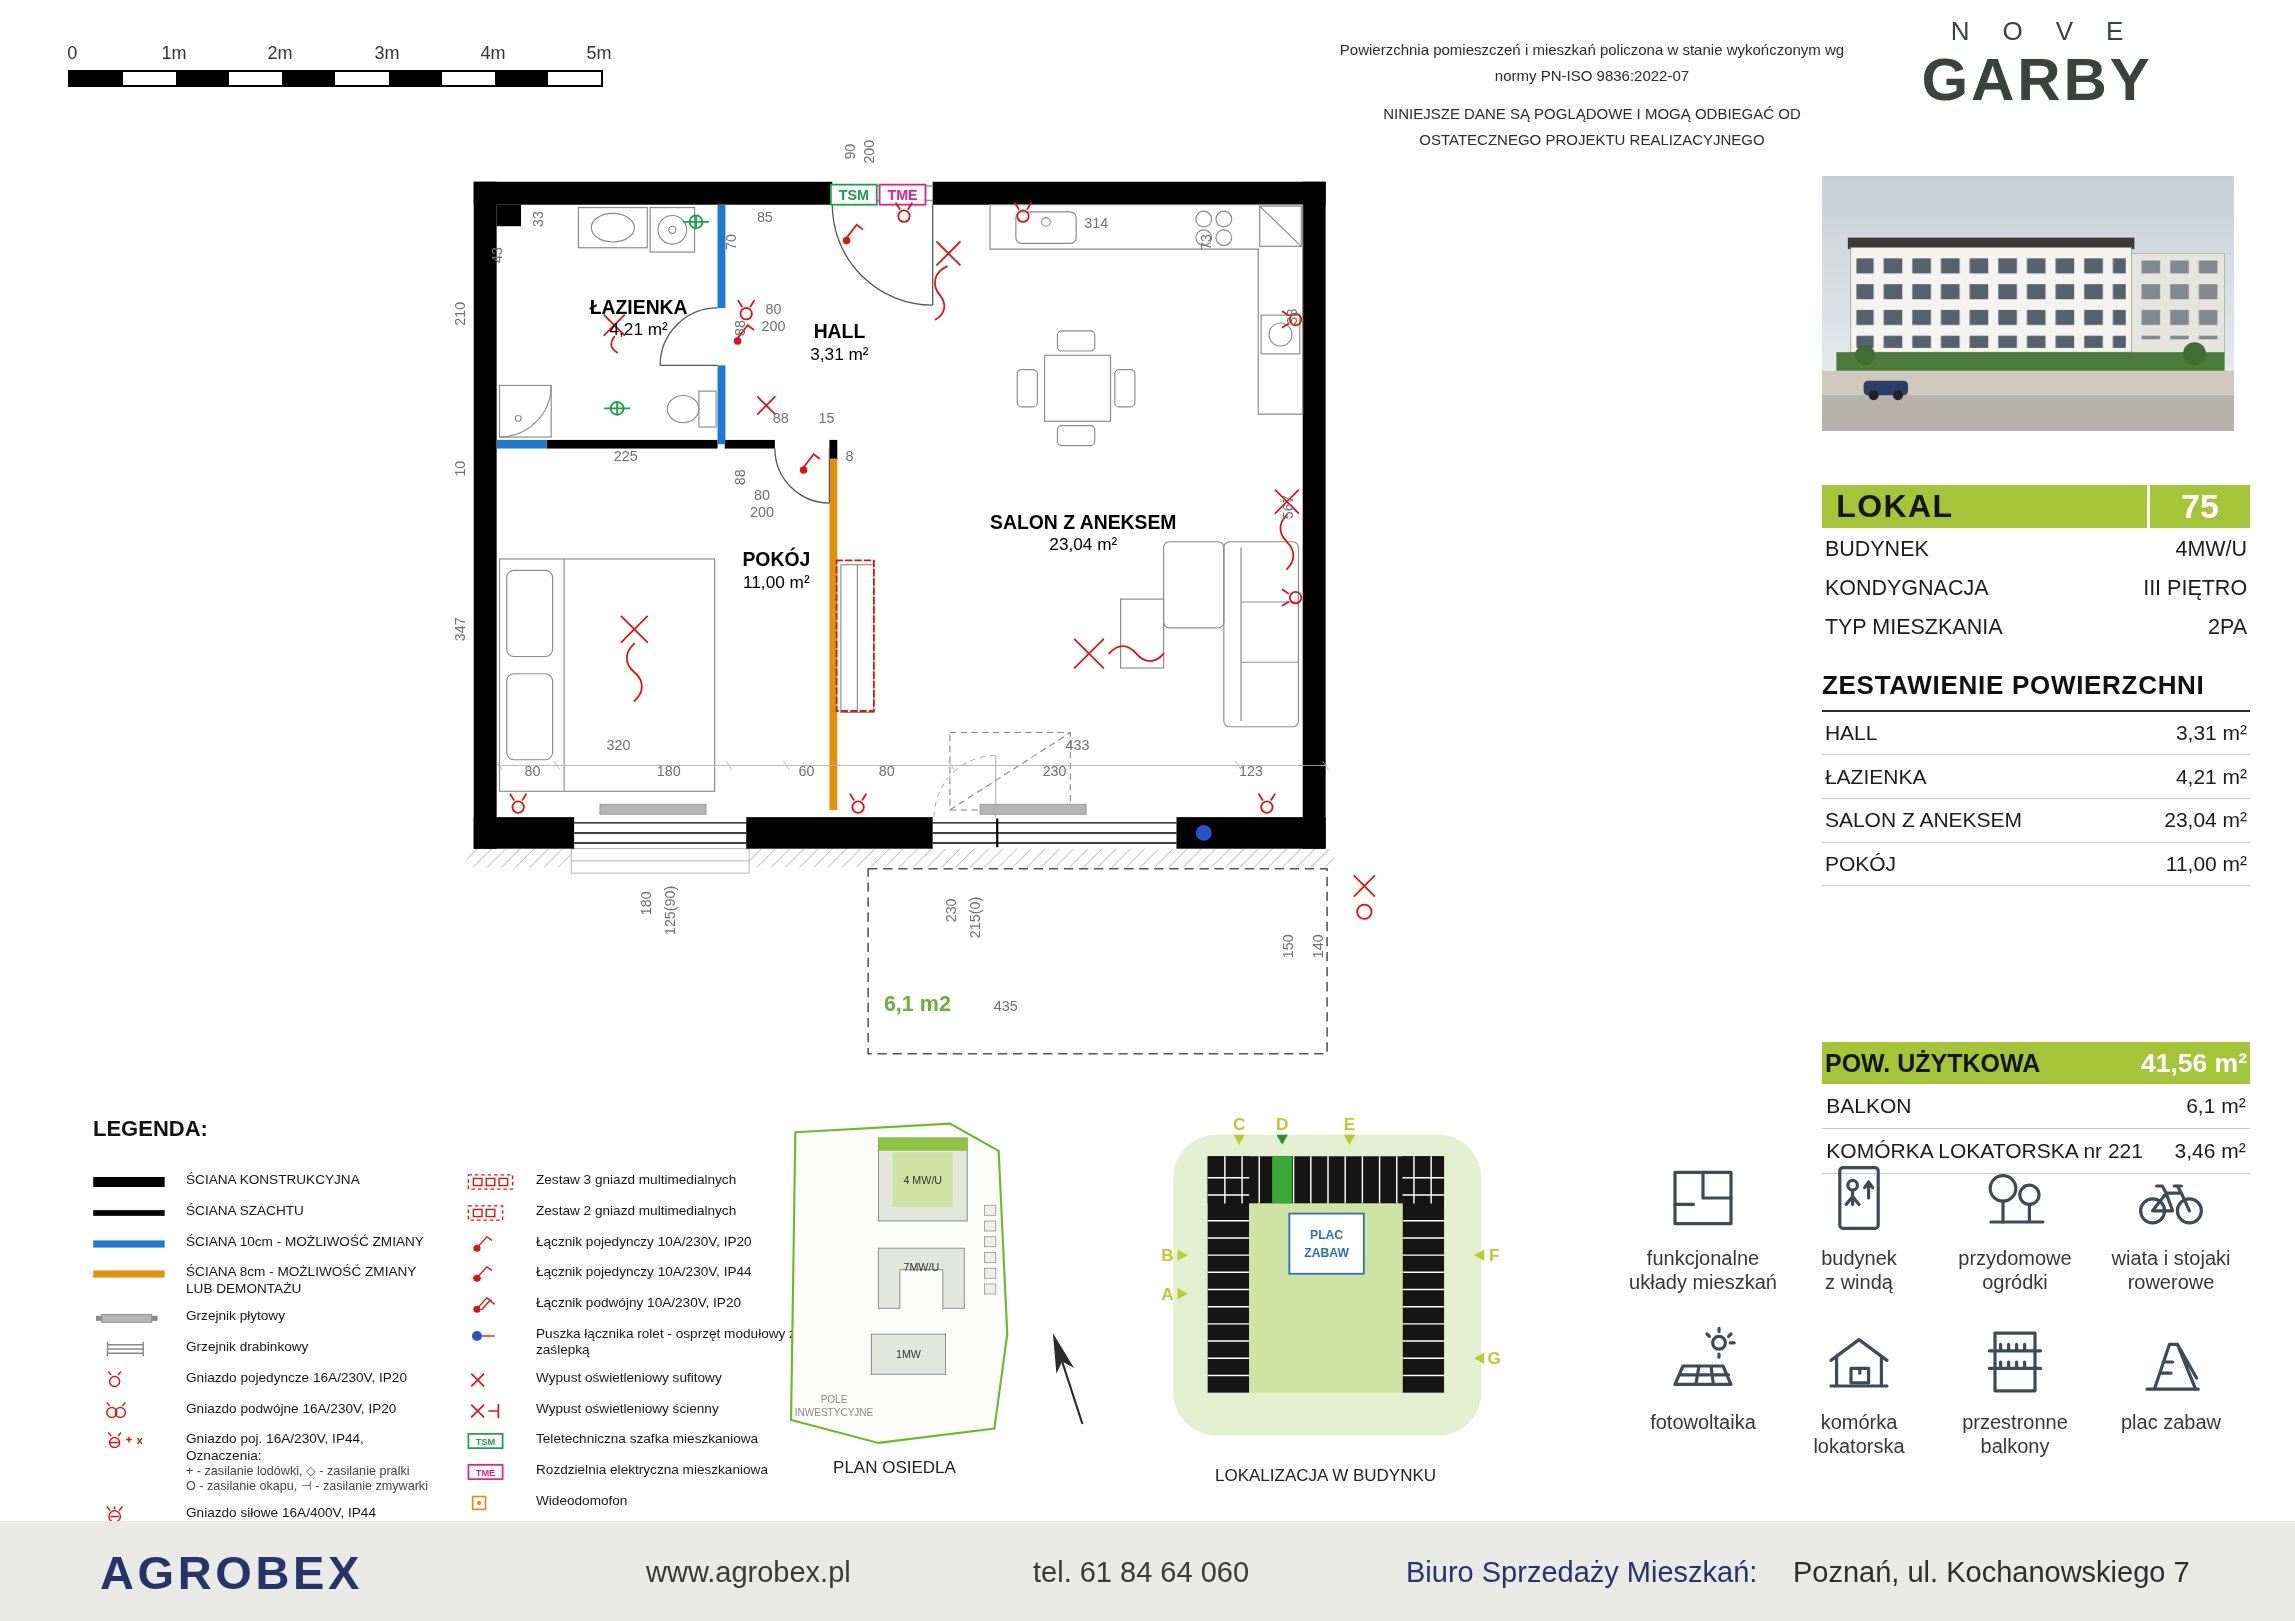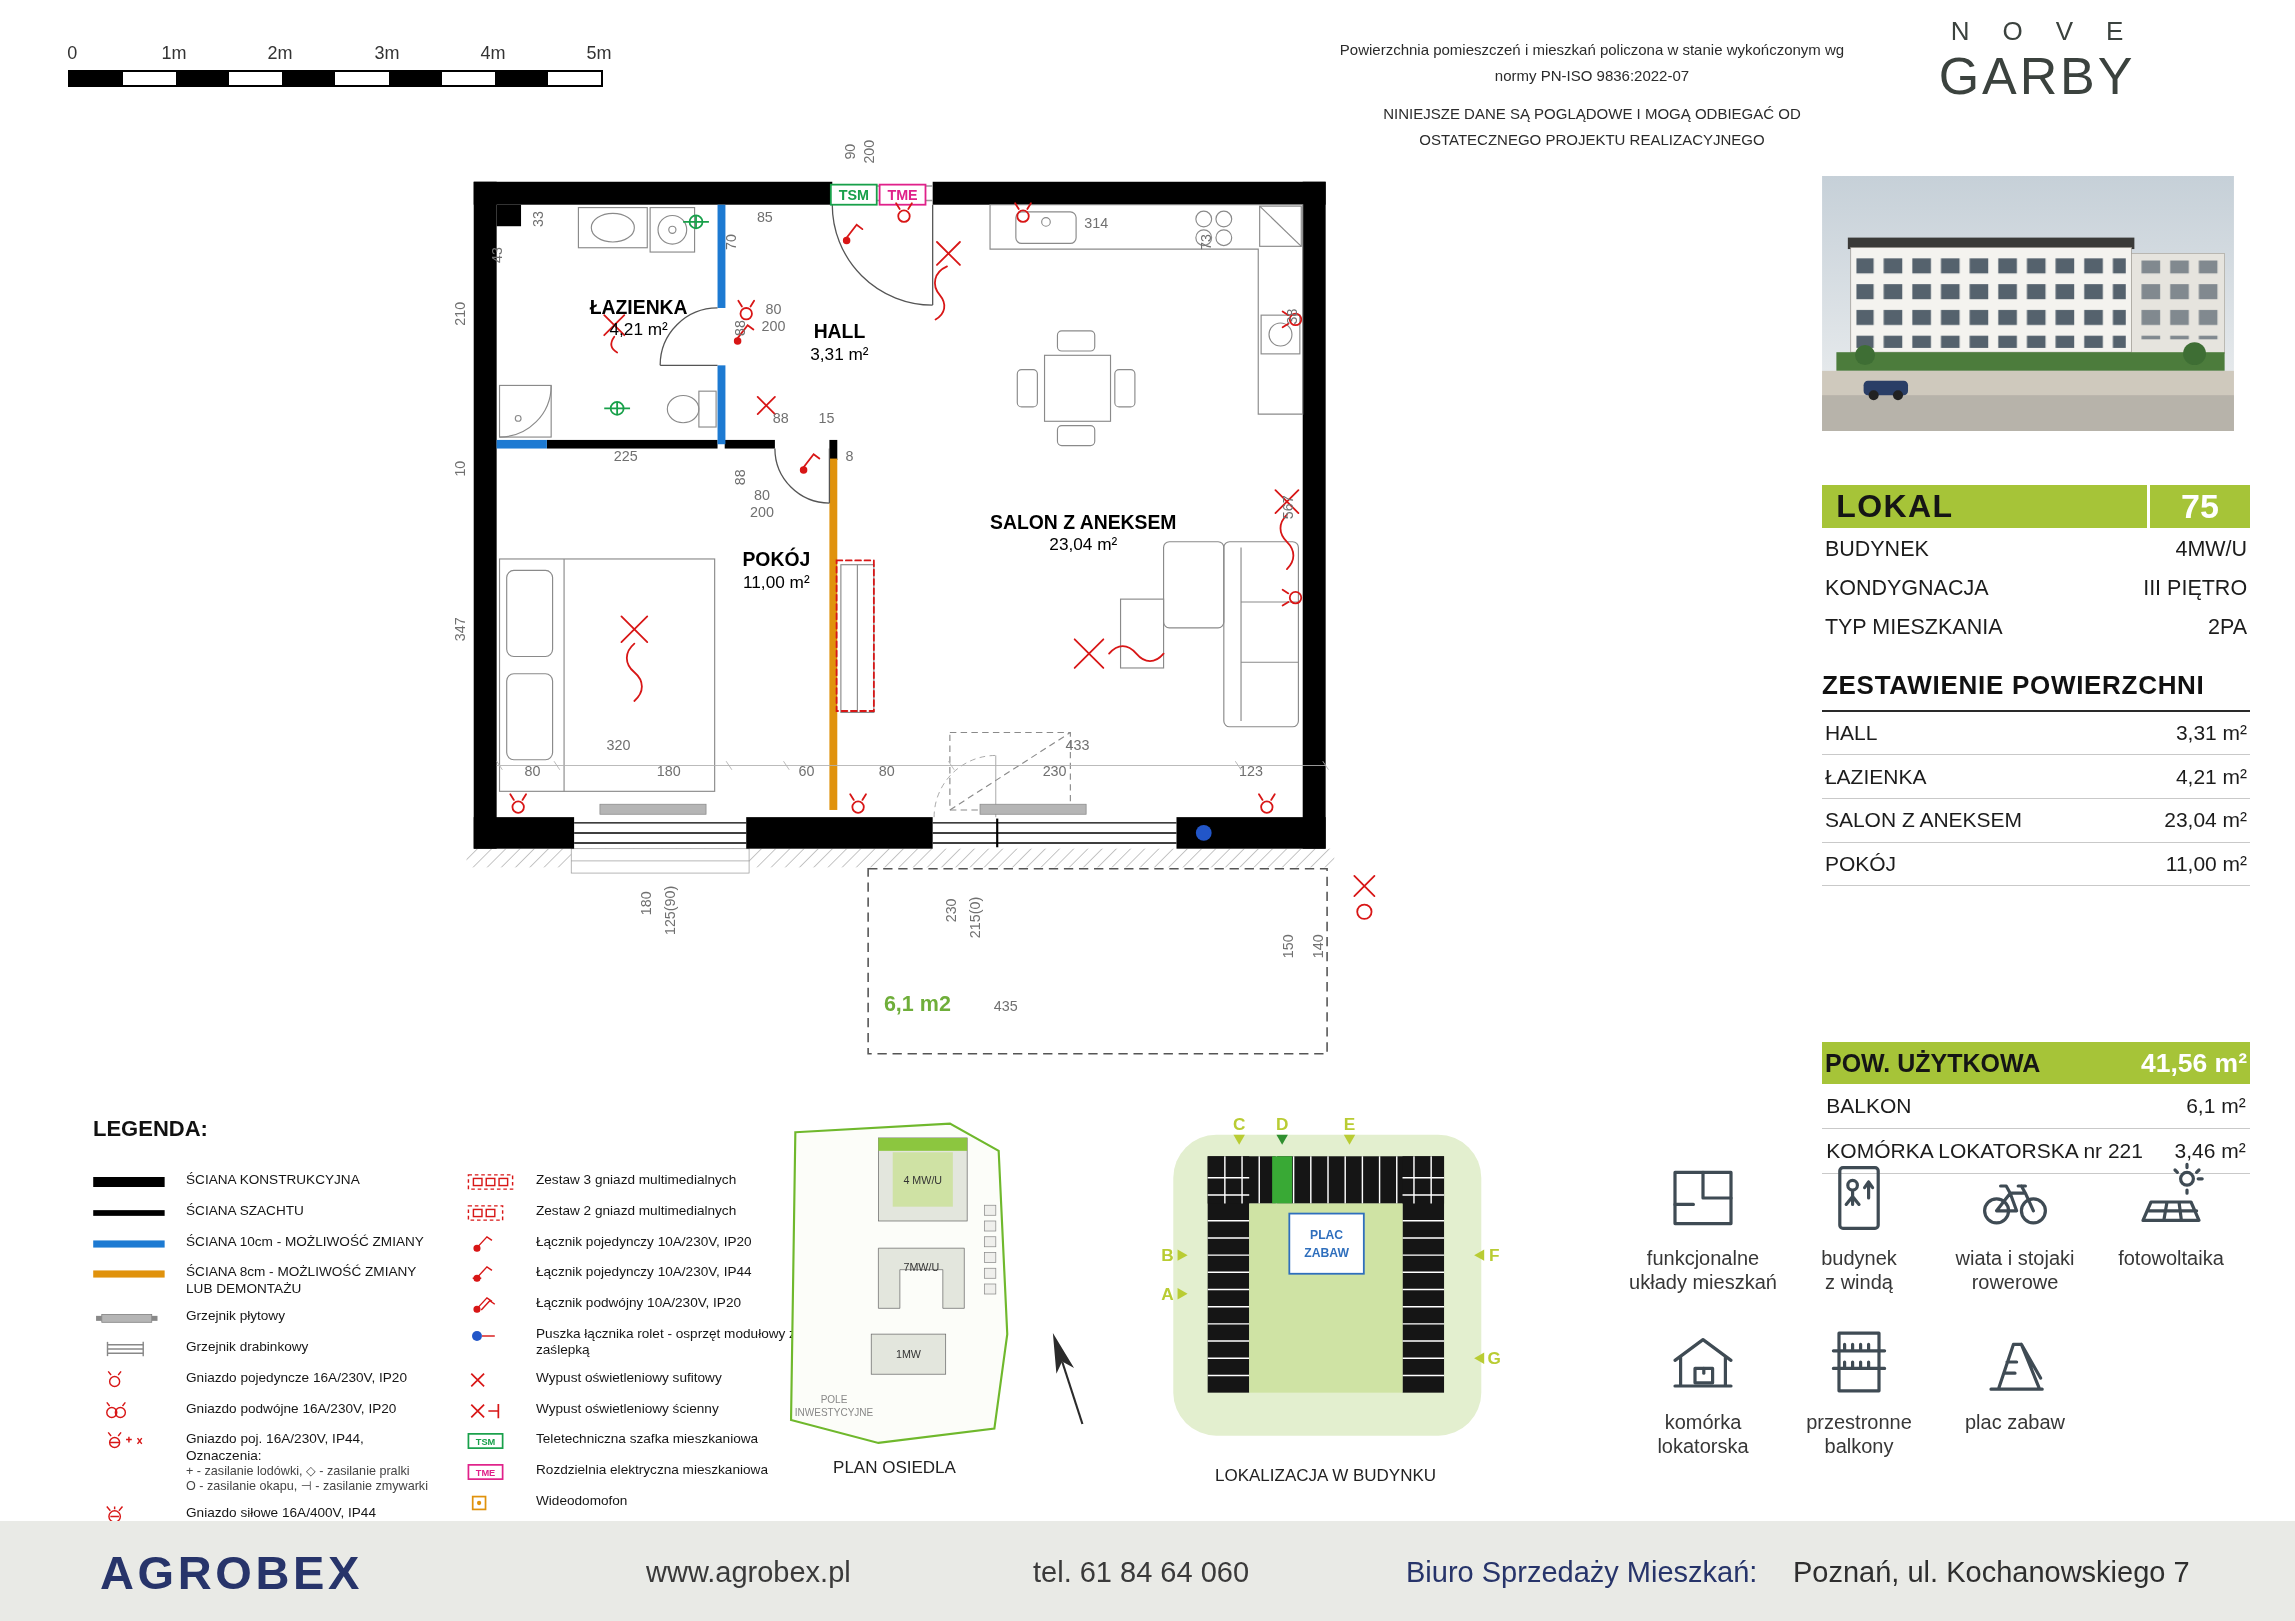--- a/index.html
+++ b/index.html
@@ -15,21 +15,21 @@
   #scalebar .bar{position:absolute;top:27px;left:0;width:531px;height:13px;border:2.2px solid #000;display:flex}
   #scalebar .seg{flex:1}
 
   
   #disclaimer{left:1334px;top:37px;width:516px;text-align:center;font-size:15px;line-height:26px;color:#2b2b2b}
   #disclaimer .p2{margin-top:11.5px}
 
   
   #brand{left:1836px;top:16px;width:402px;text-align:center;color:#3b423e}
   #brand .l1{font-size:26px;font-weight:500;letter-spacing:33px;text-indent:33px}
-  #brand .l2{font-size:52px;font-weight:400;letter-spacing:2.9px;line-height:1;margin-top:2.9px}
+  #brand .l2{font-size:60px;font-weight:700;letter-spacing:2.9px;line-height:1;margin-top:2.9px}
 
   
   #photo{left:1822px;top:176px;width:412px;height:255px}
 
   
   #panel1{left:1822px;top:485px;width:428px}
   .lokal-bar{height:43px;background:#a6c438;display:flex;align-items:stretch}
   .lokal-bar .lab{font-size:32px;font-weight:bold;color:#151515;letter-spacing:1.4px;display:flex;align-items:center;padding-left:14.3px}
   .lokal-bar .num{margin-left:auto;width:100px;border-left:3.6px solid #fff;display:flex;align-items:center;justify-content:center;font-size:34px;font-weight:bold;color:#fff}
   .irow{display:flex;justify-content:space-between;align-items:baseline;font-size:21.5px;padding:8.6px 2.9px 5.7px 2.9px;color:#1c1c1c}
@@ -773,20 +773,32 @@
           <path d="M42 42 v16 M42 48 l-8 10 M42 48 l8 10"></path>
         <path d="M62 30 v20 M62 30 l-5 7 M62 30 l5 7"></path>
       </svg>
       <div class="flbl">
           <div>budynek</div>
           <div>z windą</div>
         </div>
     </div>
     <div class="fcell">
       <svg viewBox="0 0 100 100" fill="none" stroke="#3f4b54" stroke-width="4" stroke-linecap="round" stroke-linejoin="round">
+        <circle cx="35" cy="38" r="16"></circle>
+          <path d="M35 54 V80"></path>
+          <circle cx="68" cy="46" r="12"></circle>
+          <path d="M68 58 V80 M20 80 H85"></path>
+      </svg>
+      <div class="flbl">
+          <div>przydomowe</div>
+          <div>ogródki</div>
+        </div>
+    </div>
+    <div class="fcell">
+      <svg viewBox="0 0 100 100" fill="none" stroke="#3f4b54" stroke-width="4" stroke-linecap="round" stroke-linejoin="round">
         <circle cx="27" cy="66" r="15"></circle>
           <circle cx="73" cy="66" r="15"></circle>
           <path d="M27 66 L44 44 L63 44 L73 66 M44 44 L52 66 L27 66 M63 44 L58 35 M54 35 h9 M44 44 l-5 -9 h-7"></path>
       </svg>
       <div class="flbl">
           <div>wiata i stojaki</div>
           <div>rowerowe</div>
         </div>
     </div>
     <div class="fcell">

